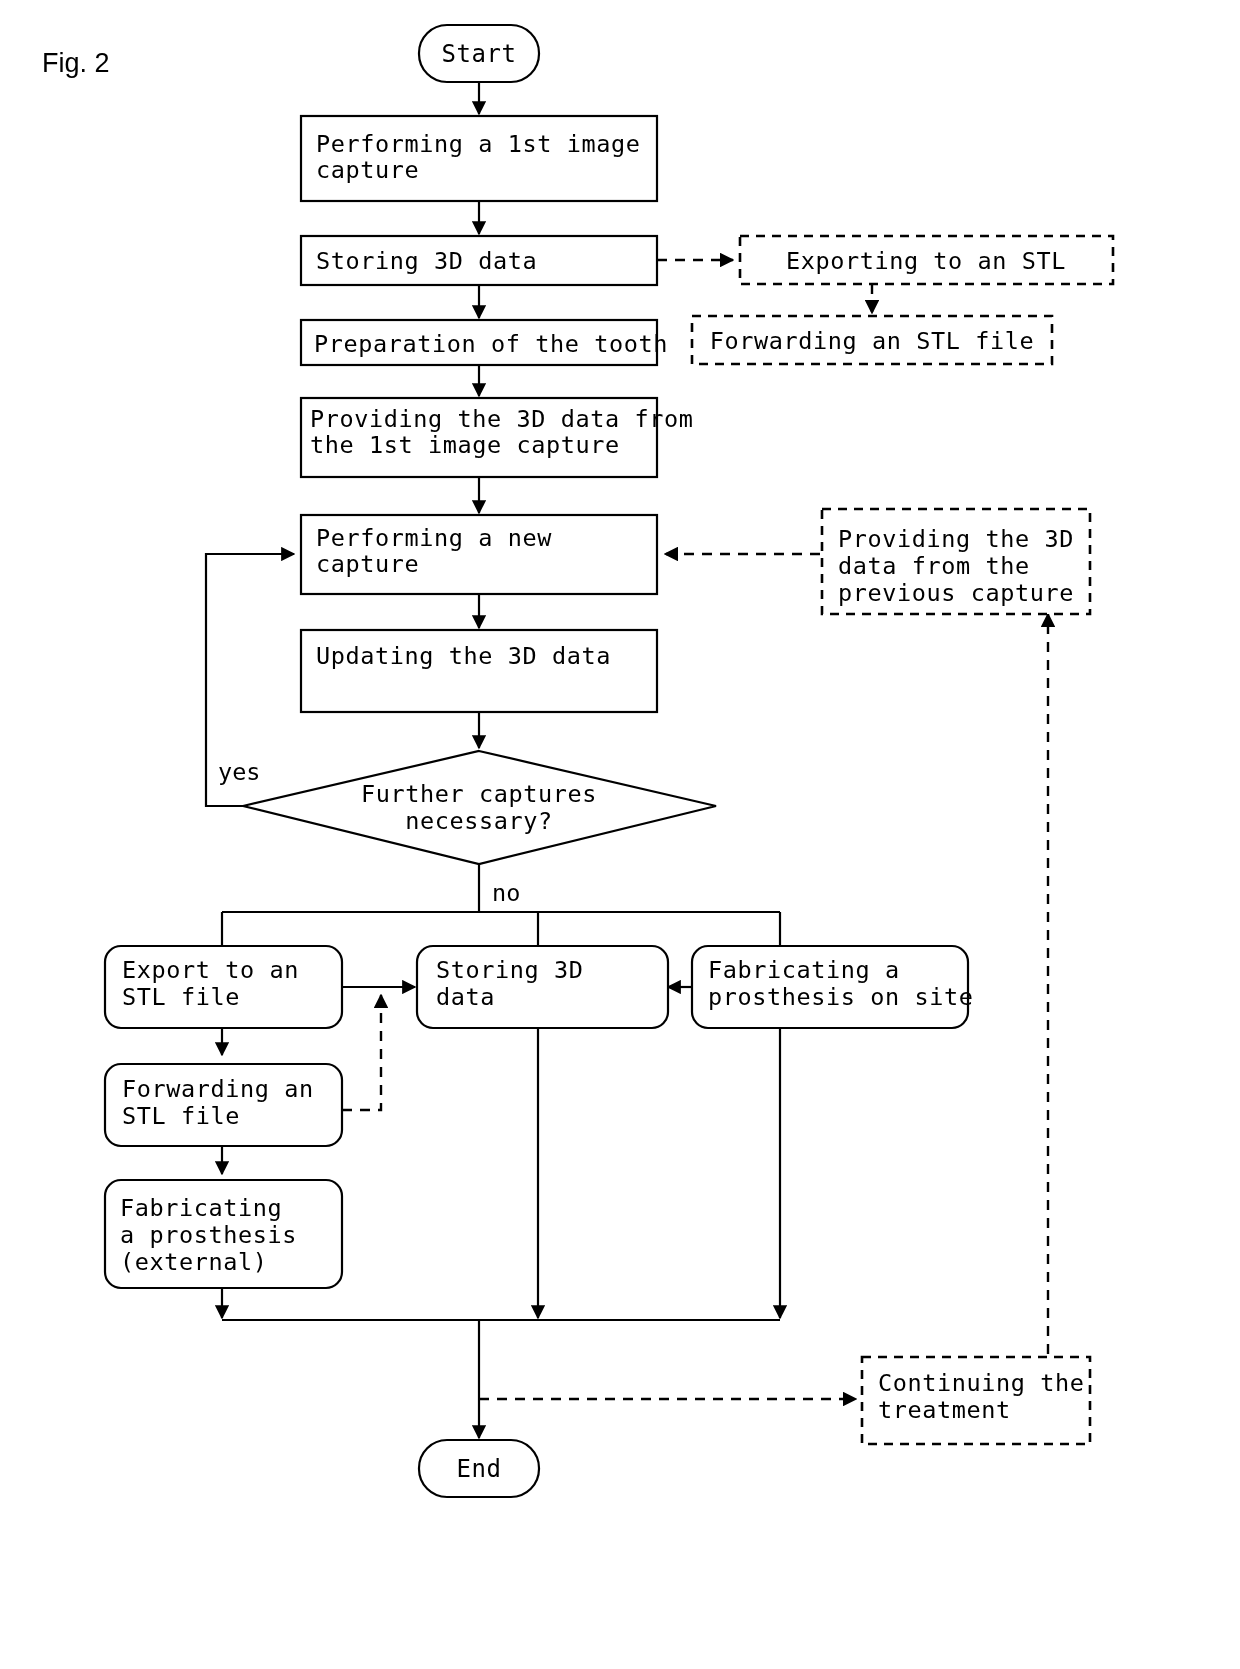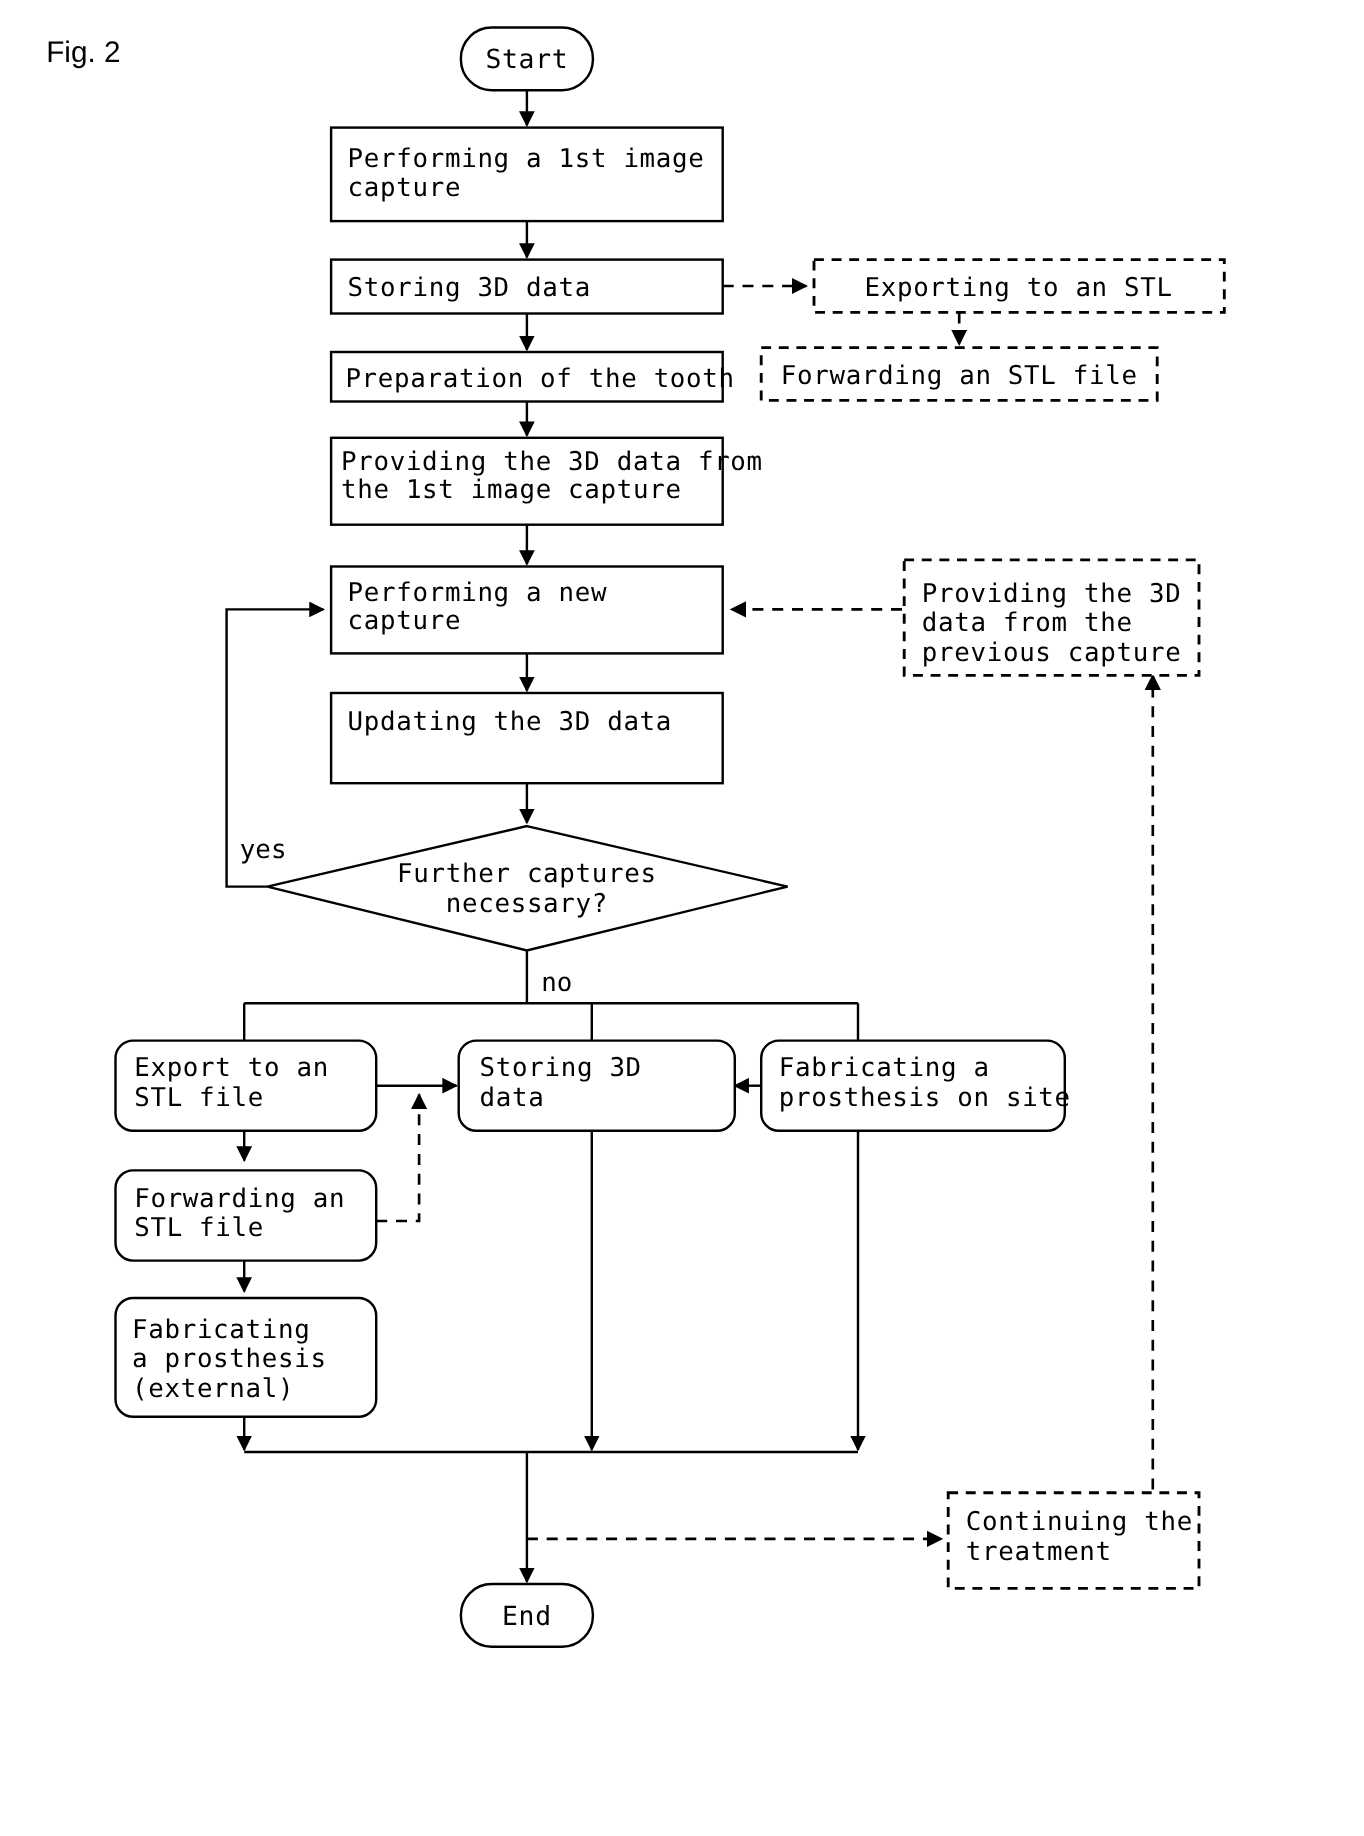--- a/index.html
+++ b/index.html
@@ -13,21 +13,21 @@
   #page {
     position: relative;
     width: 1240px;
     height: 1669px;
     background: #ffffff;
     overflow: hidden;
   }
   #fig-label {
     position: absolute;
     left: 42px;
-    top: 32px;
+    top: 48px;
     font-family: "Liberation Sans", sans-serif;
     font-size: 27px;
     color: #000000;
     letter-spacing: 0px;
     white-space: nowrap;
   }
   svg#flow {
     position: absolute;
     left: 0;
     top: 0;

